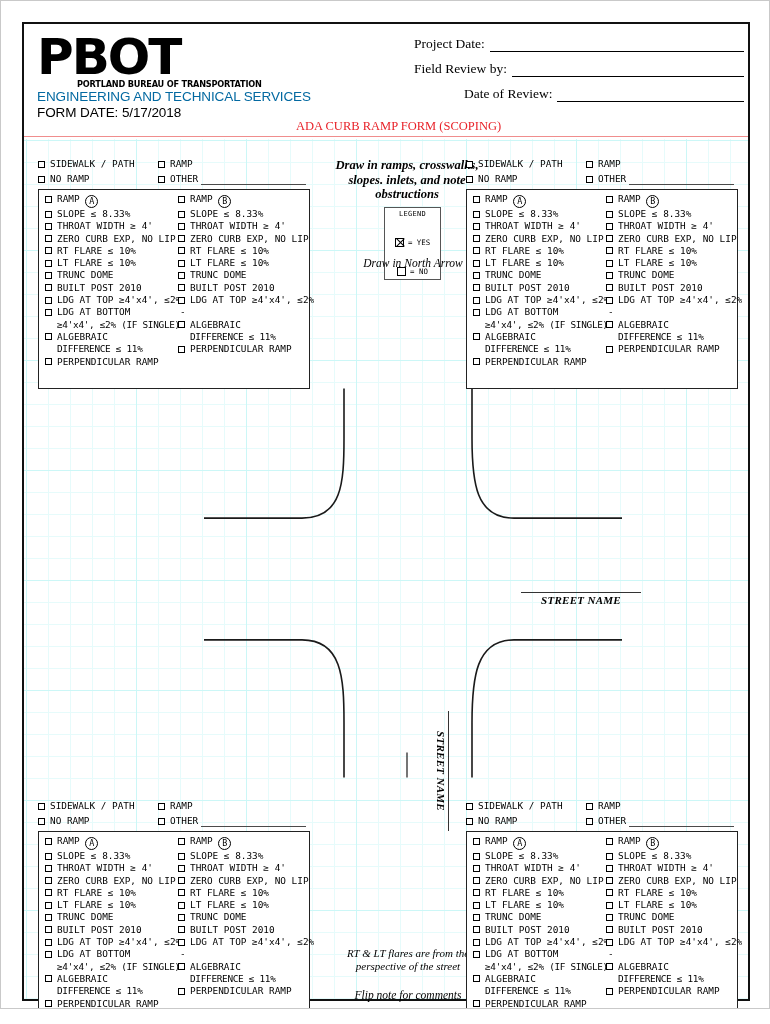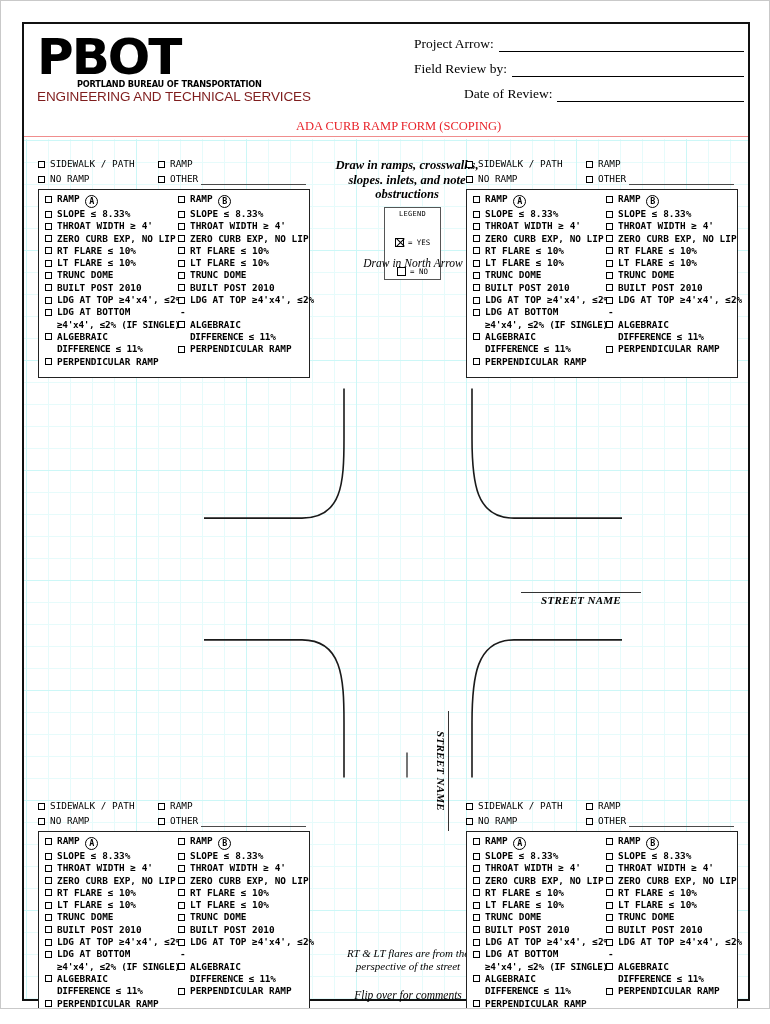--- a/index.html
+++ b/index.html
@@ -13,21 +13,21 @@
          border:2px solid #111;box-sizing:border-box;background:#fff;}
 
   
   .header{position:relative;height:112px;background:#fff;}
   .logo{position:absolute;left:13px;top:8px;}
   .logo .pbot{font-family:"DejaVu Sans",sans-serif;font-weight:bold;font-size:50px;
        letter-spacing:-2px;line-height:50px;color:#000;}
   .logo .bureau{font-family:"DejaVu Sans",sans-serif;font-weight:bold;font-size:8.2px;
        letter-spacing:-0.2px;line-height:10px;color:#000;margin-top:-3px;padding-left:40px;}
   .logo .eng{font-family:"Liberation Sans",sans-serif;font-size:13.5px;line-height:16px;
-       color:#7f1d1d;letter-spacing:-0.1px;}
+       color:#0369a1;letter-spacing:-0.1px;}
   .logo .fdate{font-family:"Liberation Sans",sans-serif;font-size:13.5px;line-height:16px;
        color:#000;letter-spacing:-0.1px;}
 
   .formtitle{position:absolute;left:272px;top:95px;font-family:"Liberation Serif",serif;
        font-size:12.5px;color:#e8232a;white-space:nowrap;}
 
   .fields{position:absolute;right:4px;top:12px;width:330px;}
   .fieldrow{display:flex;align-items:flex-end;margin-bottom:9px;}
   .fieldrow .lbl{font-family:"Liberation Serif",serif;font-size:13.5px;color:#000;
        white-space:nowrap;padding-right:5px;}
@@ -58,21 +58,21 @@
   .toprow{font-family:"DejaVu Sans Mono",monospace;font-size:9.4px;color:#000;line-height:14px;}
   .toprow .ln{display:flex;align-items:flex-end;height:15px;white-space:nowrap;}
   .toprow .c1{width:120px;display:flex;align-items:center;}
   .toprow .c2{display:flex;align-items:center;flex:1;}
   .otherrule{flex:1;border-bottom:1px solid #4a4a4a;height:10px;margin-left:3px;margin-right:4px;}
 
   .cb{display:inline-block;width:7px;height:7px;border:1.1px solid #000;
       box-sizing:border-box;margin-right:5px;flex:none;background:#fff;}
 
   .mainbox{margin-top:3px;border:1.4px solid #222;background:#fff;box-sizing:border-box;
-      display:flex;padding:3px 0 9px 0;font-weight:bold;}
+      display:flex;padding:3px 0 20px 0;}
   .col{width:50%;box-sizing:border-box;padding-left:6px;}
   .col.right{padding-left:4px;}
   .item{display:flex;align-items:flex-start;font-family:"DejaVu Sans Mono",monospace;
       font-size:9.4px;line-height:12.3px;color:#000;white-space:nowrap;margin-bottom:0px;}
   .item .cb{margin-top:2.5px;}
   .item .txt{display:block;}
   .item .txt .l2{display:block;letter-spacing:-0.3px;}
   .circ{display:inline-block;border:1px solid #000;border-radius:50%;
       width:11px;height:11px;line-height:10px;text-align:center;font-size:8.4px;
       vertical-align:-2px;}
@@ -118,27 +118,28 @@
 <body>
 
 <div class="page">
  <div class="sheet">
 
   <div class="header">
     <div class="logo">
       <div class="pbot">PBOT</div>
       <div class="bureau">PORTLAND BUREAU OF TRANSPORTATION</div>
       <div class="eng">ENGINEERING AND TECHNICAL SERVICES</div>
+      <div class="fdate">FORM DATE: 5/17/2018</div>
     </div>
 
     <div class="formtitle">ADA CURB RAMP FORM (SCOPING)</div>
 
     <div class="fields">
       <div class="fieldrow">
-        <span class="lbl">Project Arrow:</span>
+        <span class="lbl">Project Date:</span>
         <span class="rule"></span>
       </div>
       <div class="fieldrow">
         <span class="lbl">Field Review by:</span>
         <span class="rule"></span>
       </div>
       <div class="fieldrow r4">
         <span class="lbl">Date of Review:</span>
         <span class="rule"></span>
       </div>
@@ -171,21 +172,21 @@
         <span>= YES</span>
       </div>
       <div class="lrow">
         <span class="bx"></span>
         <span>= NO</span>
       </div>
     </div>
 
     <div class="northnote">Draw in North Arrow</div>
     <div class="flarenote">RT &amp; LT  flares are from the perspective of the street</div>
-    <div class="flipnote">Flip over for comments</div>
+    <div class="flipnote">Flip note for comments</div>
 
     <div class="blk tl">
           <div class="toprow">
             <div class="ln">
               <span class="c1"><span class="cb"></span>SIDEWALK / PATH</span>
               <span class="c2"><span class="cb"></span>RAMP</span>
             </div>
             <div class="ln">
               <span class="c1"><span class="cb"></span>NO RAMP</span>
               <span class="c2"><span class="cb"></span>OTHER<span class="otherrule"></span></span>

